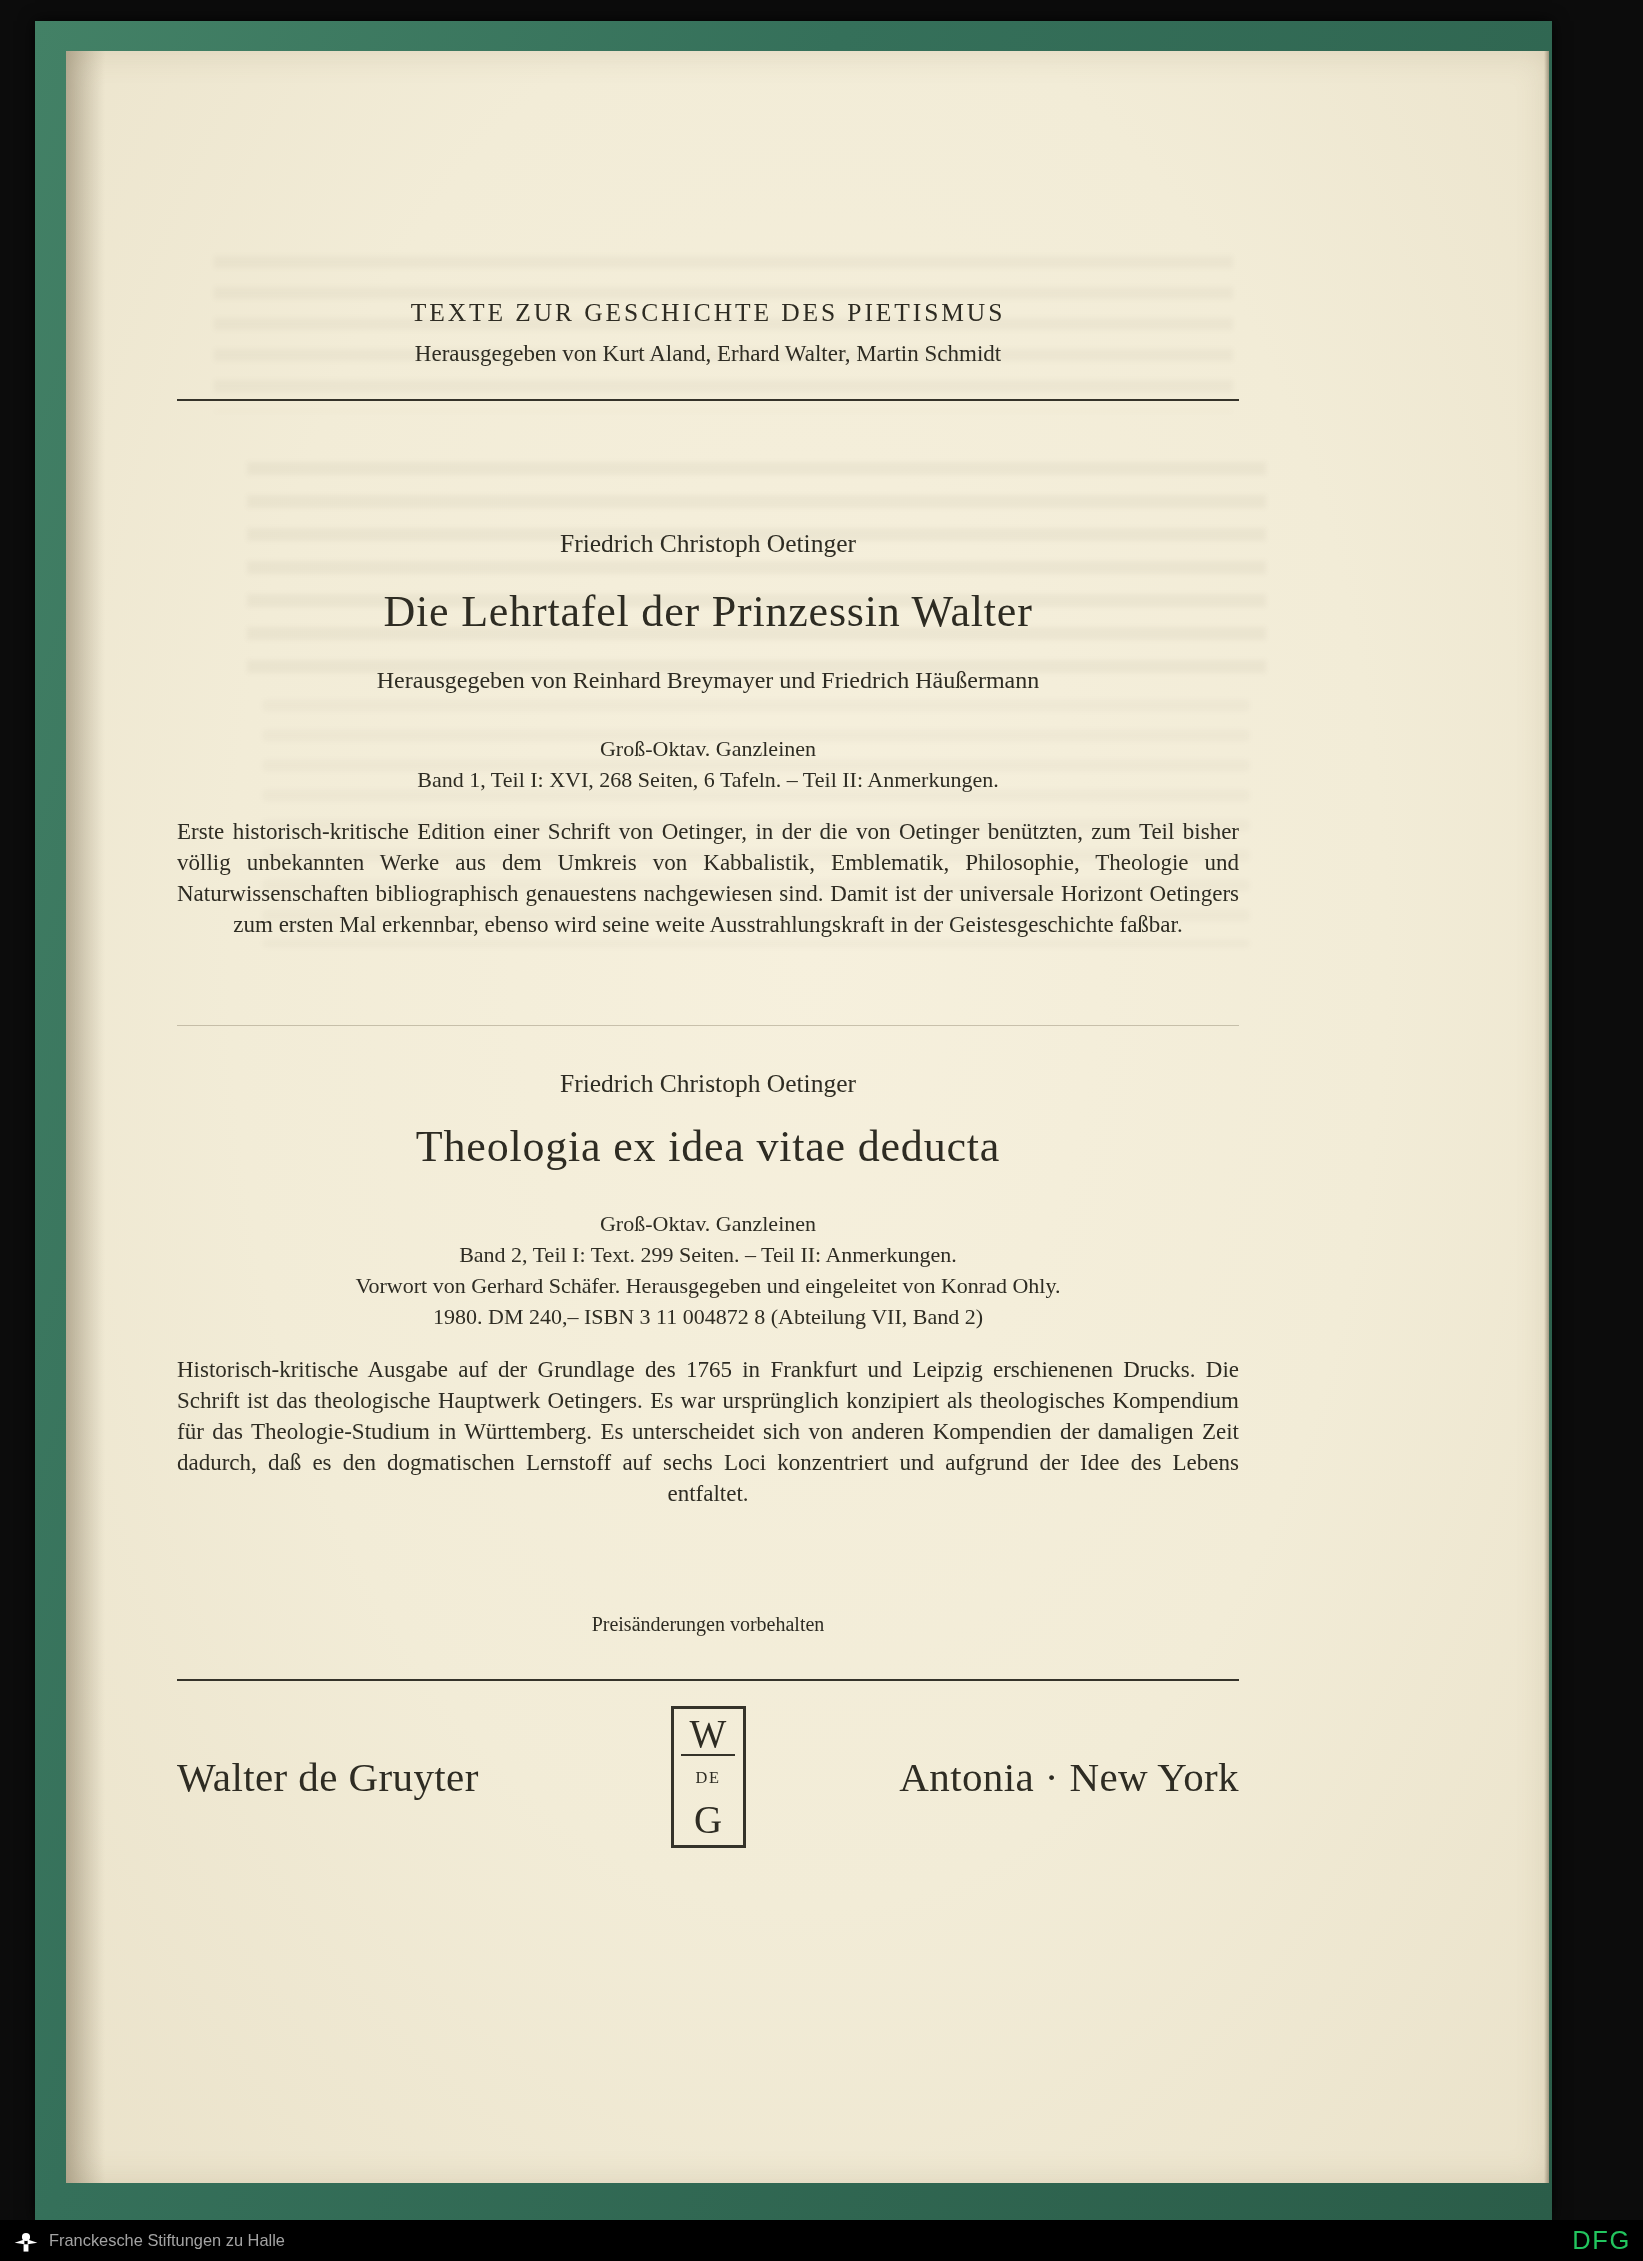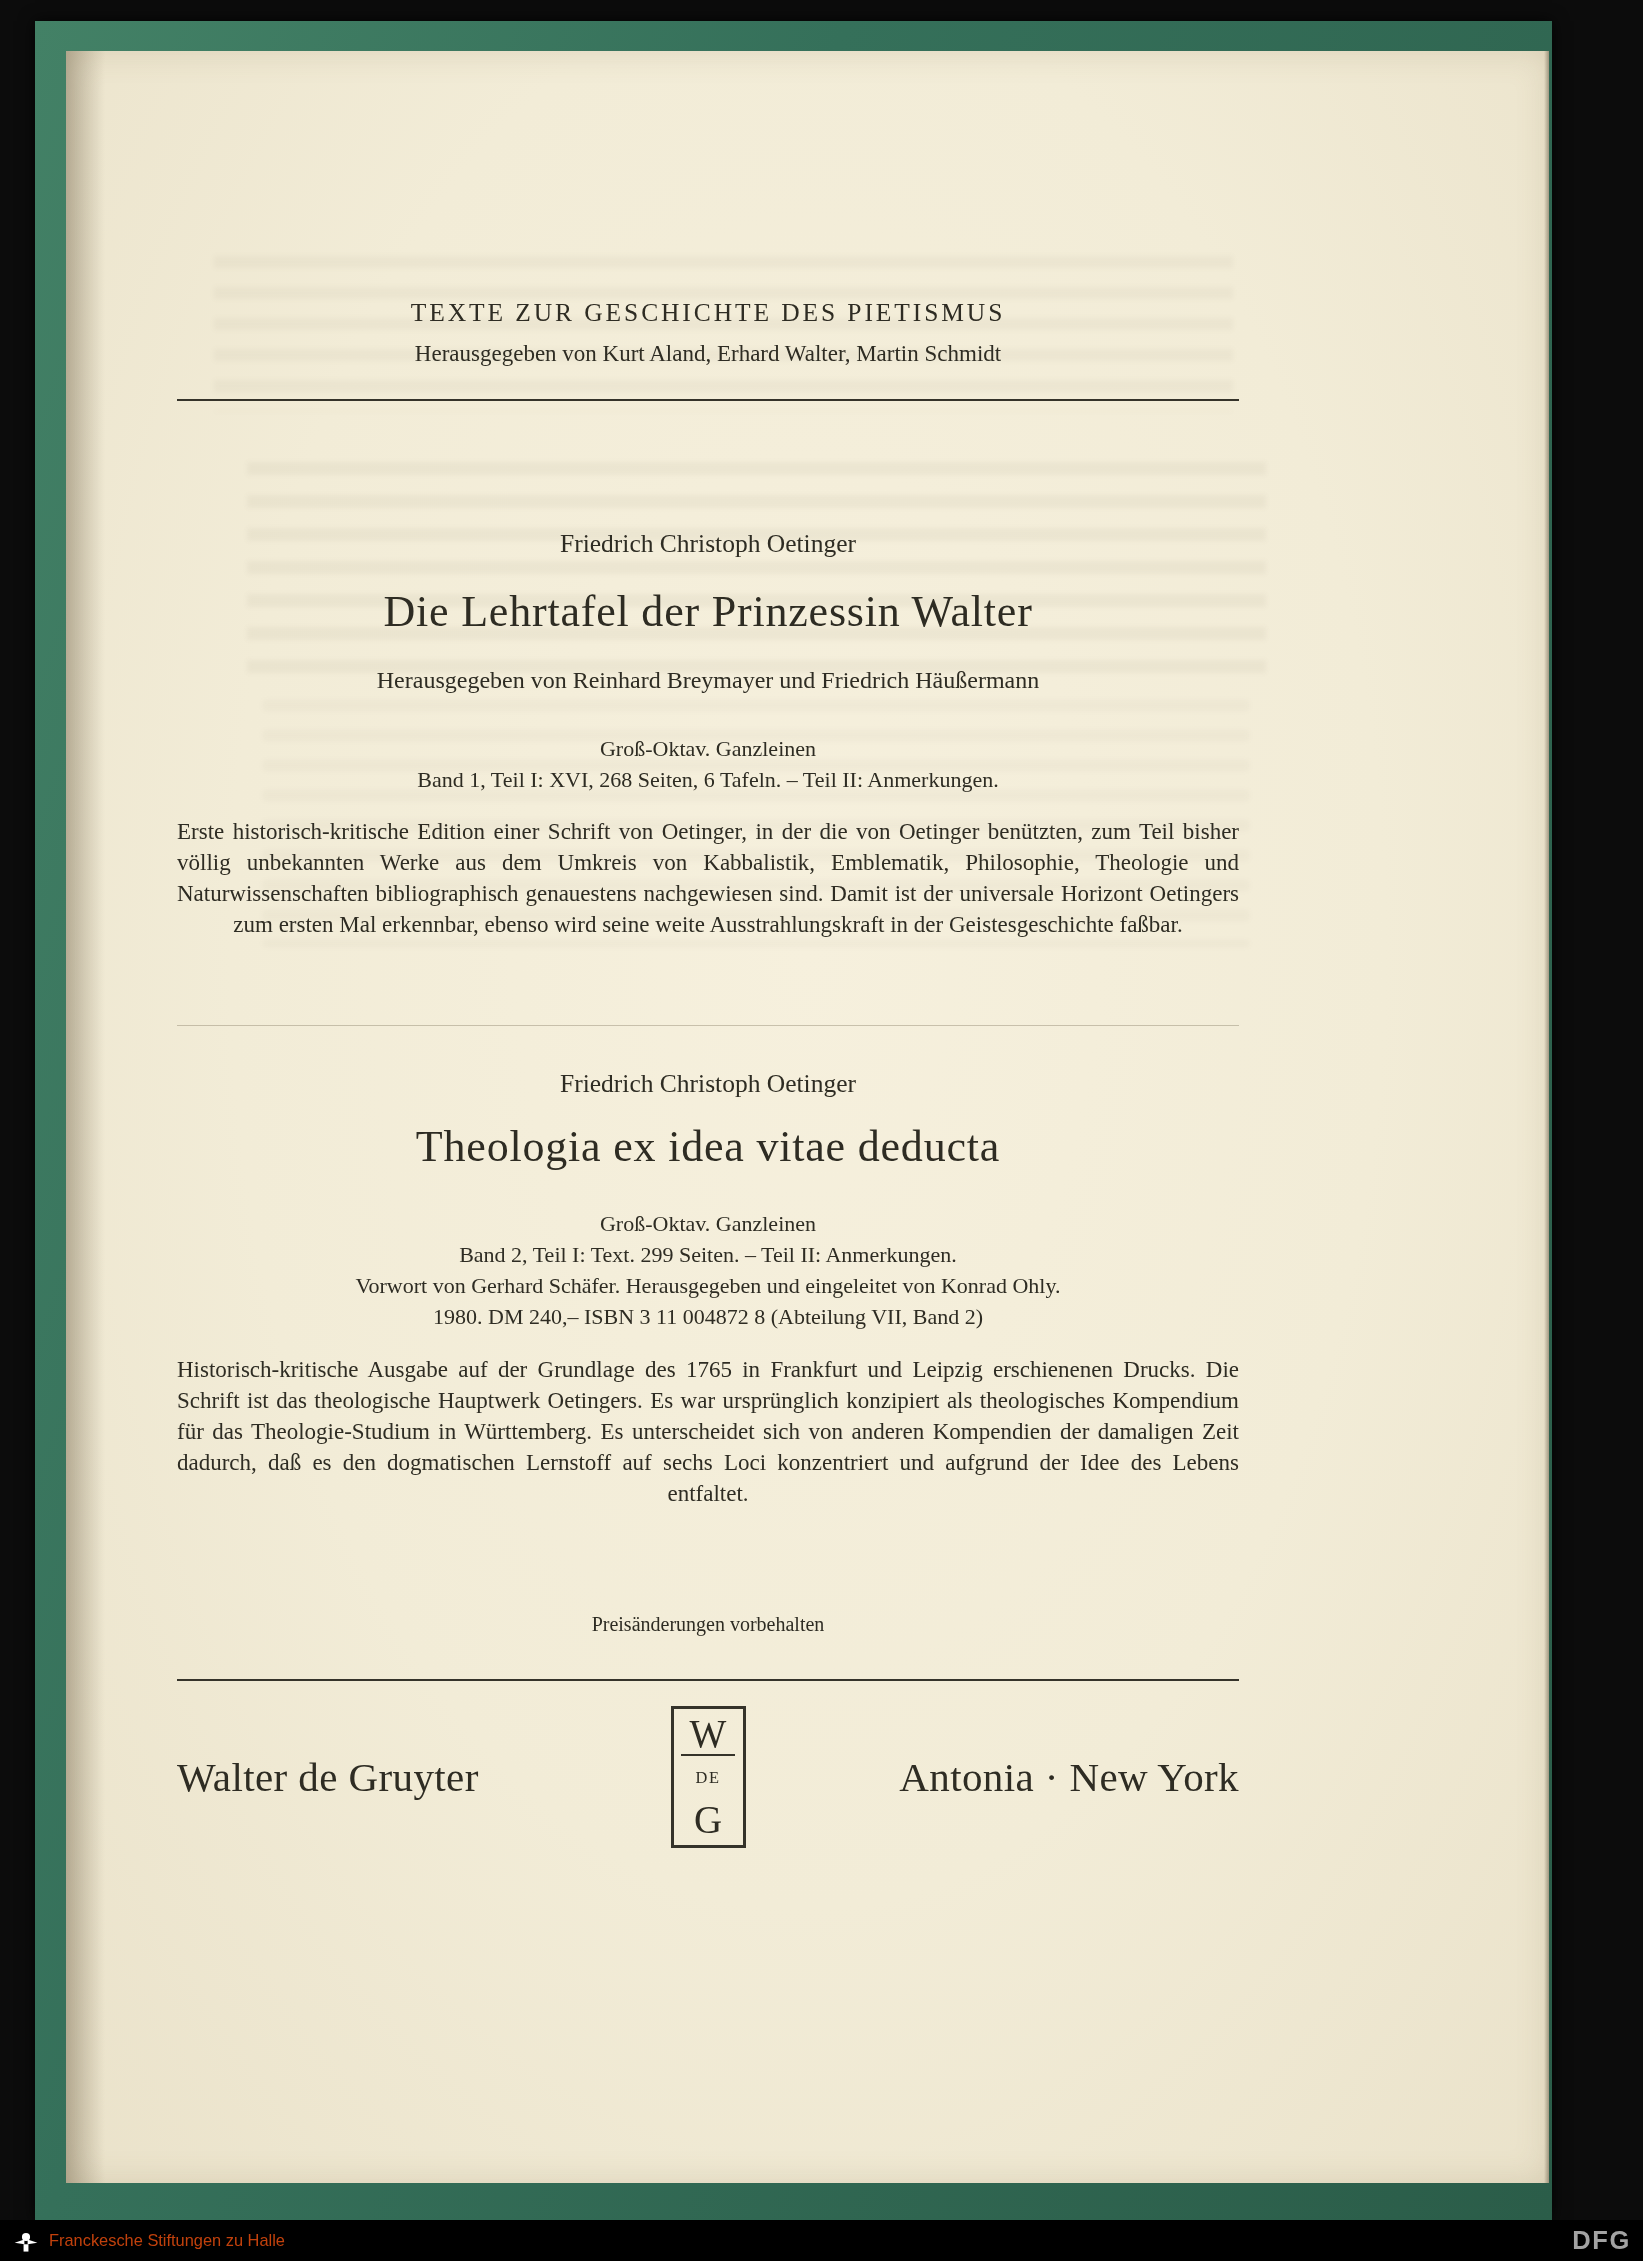--- a/index.html
+++ b/index.html
@@ -87,22 +87,22 @@
   .footer-bar{
     position:absolute;left:0;bottom:0;width:1644px;height:41px;
     background:var(--footer-bg);z-index:3;
     display:flex;align-items:center;justify-content:space-between;
     padding:0 13px;box-sizing:border-box;
     font-family:"Liberation Sans","DejaVu Sans",sans-serif;
     color:var(--footer-text);
   }
   .footer-left{display:flex;align-items:center;gap:10px;}
   .fs-logo{display:block;}
-  .footer-label{font-size:16.4px;color:#c2410c;}
-  .dfg{font-size:25.5px;font-weight:bold;letter-spacing:1.6px;color:#a3a3a3;}
+  .footer-label{font-size:16.4px;color:#a3a3a3;}
+  .dfg{font-size:25.5px;font-weight:normal;letter-spacing:1.6px;color:#22c55e;}
 </style>
 </head>
 <body>
 
 <div id="screen">
 
   <div class="cover"></div>
 
   <div class="page">
     <div class="ghost ghost-a"></div>

